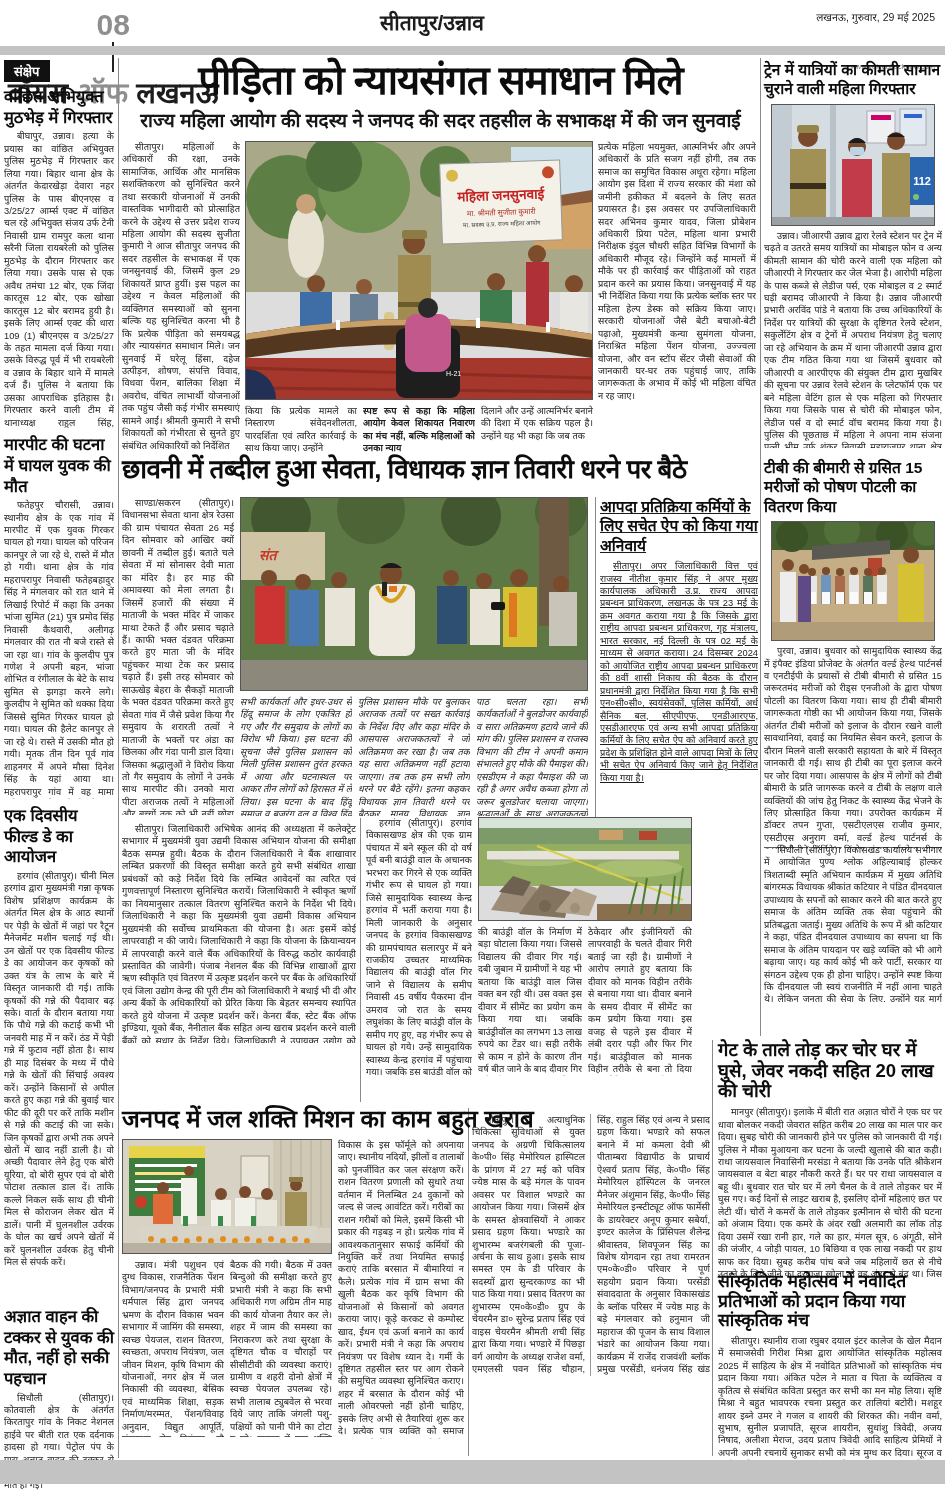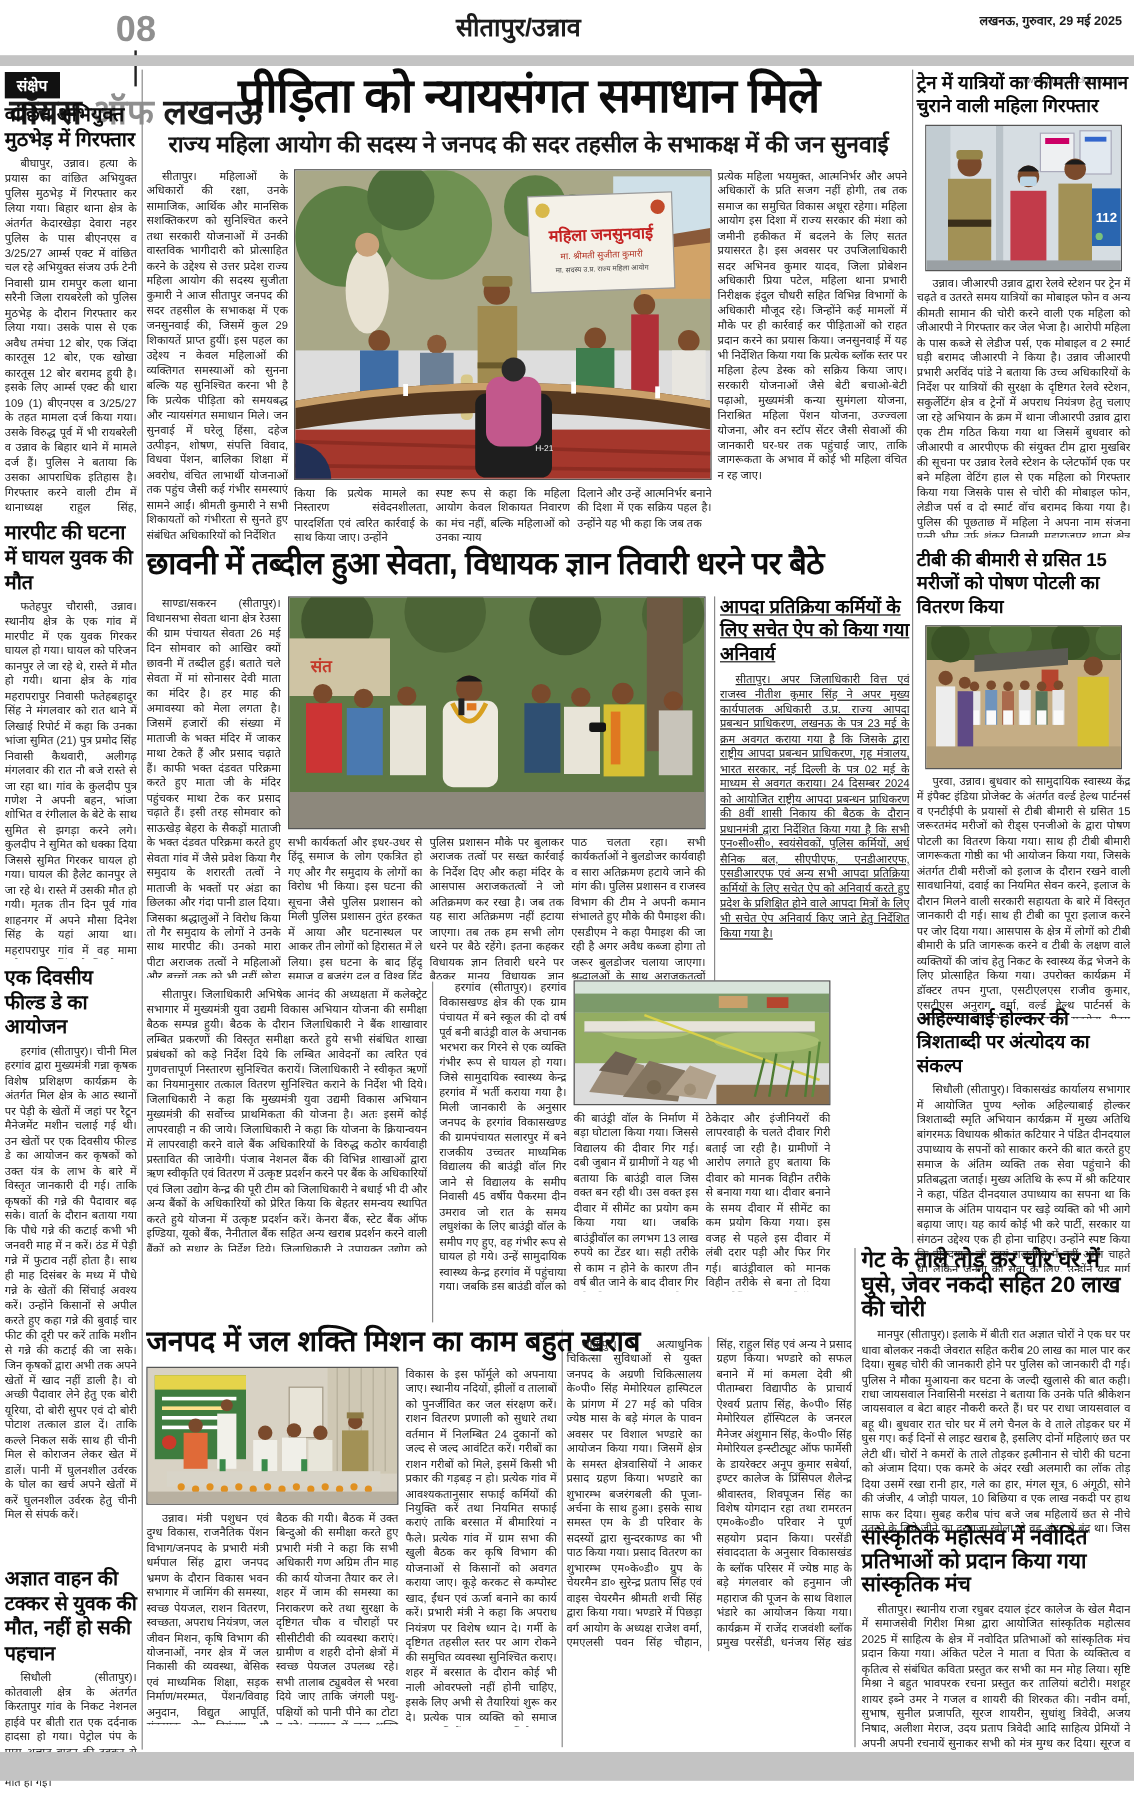--- a/index.html
+++ b/index.html
@@ -20,21 +20,21 @@
   .cols{display:flex;gap:6px;}
   .col{flex:1;}
   .colr{border-right:1px solid #999;padding-right:5px;}
   .photo{display:block;background:#ddd;border:1px solid #555;}
   
   #hdr-num{font-size:30px;font-weight:800;color:#8f8f8f;}
   #hdr-bar1{width:2px;height:30px;background:#222;margin:0 6px;}
   .mast{font-size:29px;font-weight:800;letter-spacing:0px;}
   .mast .g{color:#8f8f8f;}
   #hdr-section{font-size:21px;font-weight:800;}
-  #hdr-date{font-size:10.5px;font-weight:700;text-align:right;}
+  #hdr-date{font-size:10.5px;font-weight:400;text-align:right;}
   #hdr-url{font-size:7.5px;color:#777;text-align:right;margin-top:38px;}
   .graybar{background:#c3c3c3;}
 </style>
 </head>
 <body>
 
 <div id="page">
 
   <div class="abs" style="left:0;top:0;width:945px;height:46px;">
     <div class="abs" style="left:8px;top:8px;display:flex;align-items:center;flex-direction:column;">
@@ -141,21 +141,21 @@
           <path d="M0,226 L346,236" stroke="#8d2c22" stroke-width="3"></path>
           <path d="M0,246 L346,250" stroke="#8d2c22" stroke-width="3"></path>
           <circle cx="0" cy="257" r="30" fill="#223055"></circle>
           <rect x="150" y="186" width="64" height="70" rx="9" fill="#1e1e1e"></rect>
           <rect x="159" y="172" width="46" height="58" rx="12" fill="#c2588c"></rect>
           <circle cx="182" cy="166" r="10" fill="#2a2a2a"></circle>
           <text x="200" y="234" font-size="7" fill="#fff">H-21</text>
         </svg>
         <div class="cols" style="margin-top:5px;">
           <div class="body-txt col" style="height:52px;">किया कि प्रत्येक मामले का निस्तारण संवेदनशीलता, पारदर्शिता एवं त्वरित कार्रवाई के साथ किया जाए। उन्होंने</div>
-          <div class="body-txt col" style="height:52px;">स्पष्ट रूप से कहा कि महिला आयोग केवल शिकायत निवारण का मंच नहीं, बल्कि महिलाओं को उनका न्याय</div>
+          <div class="body-txt col" style="height:52px;font-weight:bold;">स्पष्ट रूप से कहा कि महिला आयोग केवल शिकायत निवारण का मंच नहीं, बल्कि महिलाओं को उनका न्याय</div>
           <div class="body-txt col" style="height:52px;">दिलाने और उन्हें आत्मनिर्भर बनाने की दिशा में एक सक्रिय पहल है। उन्होंने यह भी कहा कि जब तक</div>
         </div>
       </div>
       <div class="body-txt" style="width:158px;height:318px;">प्रत्येक महिला भयमुक्त, आत्मनिर्भर और अपने अधिकारों के प्रति सजग नहीं होगी, तब तक समाज का समुचित विकास अधूरा रहेगा। महिला आयोग इस दिशा में राज्य सरकार की मंशा को जमीनी हकीकत में बदलने के लिए सतत प्रयासरत है। इस अवसर पर उपजिलाधिकारी सदर अभिनव कुमार यादव, जिला प्रोबेशन अधिकारी प्रिया पटेल, महिला थाना प्रभारी निरीक्षक इंदुल चौधरी सहित विभिन्न विभागों के अधिकारी मौजूद रहे। जिन्होंने कई मामलों में मौके पर ही कार्रवाई कर पीड़िताओं को राहत प्रदान करने का प्रयास किया। जनसुनवाई में यह भी निर्देशित किया गया कि प्रत्येक ब्लॉक स्तर पर महिला हेल्प डेस्क को सक्रिय किया जाए। सरकारी योजनाओं जैसे बेटी बचाओ-बेटी पढ़ाओ, मुख्यमंत्री कन्या सुमंगला योजना, निराश्रित महिला पेंशन योजना, उज्ज्वला योजना, और वन स्टॉप सेंटर जैसी सेवाओं की जानकारी घर-घर तक पहुंचाई जाए, ताकि जागरूकता के अभाव में कोई भी महिला वंचित न रह जाए।</div>
     </div>
   </div>
 
   <div class="abs" style="left:764px;top:60px;width:178px;">
     <div class="hl h-md">ट्रेन में यात्रियों का कीमती सामान चुराने वाली महिला गिरफ्तार</div>
     <svg class="photo" width="162" height="120" viewBox="0 0 162 120" style="margin:5px auto 4px auto;">
@@ -226,31 +226,30 @@
       <rect x="26" y="54" width="13" height="48" fill="#5f4a86"></rect>
         <circle cx="32" cy="47" r="5" fill="#7a4a2c"></circle>
       <rect x="126" y="42" width="26" height="62" fill="#d6c033"></rect>
         <circle cx="139" cy="33" r="8" fill="#7a4a2c"></circle>
       <rect x="0" y="100" width="162" height="18" fill="#b09c78"></rect>
     </svg>
     <div class="body-txt ind" style="height:204px;">पुरवा, उन्नाव। बुधवार को सामुदायिक स्वास्थ्य केंद्र में इंपैक्ट इंडिया प्रोजेक्ट के अंतर्गत वर्ल्ड हेल्थ पार्टनर्स व एनटीईपी के प्रयासों से टीबी बीमारी से ग्रसित 15 जरूरतमंद मरीजों को रीड्स एनजीओ के द्वारा पोषण पोटली का वितरण किया गया। साथ ही टीबी बीमारी जागरूकता गोष्ठी का भी आयोजन किया गया, जिसके अंतर्गत टीबी मरीजों को इलाज के दौरान रखने वाली सावधानियां, दवाई का नियमित सेवन करने, इलाज के दौरान मिलने वाली सरकारी सहायता के बारे में विस्तृत जानकारी दी गई। साथ ही टीबी का पूरा इलाज करने पर जोर दिया गया। आसपास के क्षेत्र में लोगों को टीबी बीमारी के प्रति जागरूक करने व टीबी के लक्षण वाले व्यक्तियों की जांच हेतु निकट के स्वास्थ्य केंद्र भेजने के लिए प्रोत्साहित किया गया। उपरोक्त कार्यक्रम में डॉक्टर तपन गुप्ता, एसटीएलएस राजीव कुमार, एसटीएस अनुराग वर्मा, वर्ल्ड हेल्थ पार्टनर्स के कम्युनिटी को-ऑर्डिनेटर संतोष कुमार सक्सेना, रीड्स एनजीओ के अध्यक्ष विमलेश वर्मा आदि उपस्थित रहे।</div>
   </div>
 
   <div class="abs" style="left:764px;top:840px;width:178px;">
-    <div class="hl h-md">अहिल्याबाई होल्कर की त्रिशताब्दी पर अंत्योदय का संकल्प</div>
     <div class="body-txt ind" style="height:158px;margin-top:4px;">सिधौली (सीतापुर)। विकासखंड कार्यालय सभागार में आयोजित पुण्य श्लोक अहिल्याबाई होल्कर त्रिशताब्दी स्मृति अभियान कार्यक्रम में मुख्य अतिथि बांगरमऊ विधायक श्रीकांत कटियार ने पंडित दीनदयाल उपाध्याय के सपनों को साकार करने की बात करते हुए समाज के अंतिम व्यक्ति तक सेवा पहुंचाने की प्रतिबद्धता जताई। मुख्य अतिथि के रूप में श्री कटियार ने कहा, पंडित दीनदयाल उपाध्याय का सपना था कि समाज के अंतिम पायदान पर खड़े व्यक्ति को भी आगे बढ़ाया जाए। यह कार्य कोई भी करे पार्टी, सरकार या संगठन उद्देश्य एक ही होना चाहिए। उन्होंने स्पष्ट किया कि दीनदयाल जी स्वयं राजनीति में नहीं आना चाहते थे। लेकिन जनता की सेवा के लिए, उन्होंने यह मार्ग चुना। जिससे 1950 में भारतीय जनसंघ की स्थापना हुई और बाद में 1980 में भारतीय जनता पार्टी का गठन हुआ। जो आज देश और राज्यों में जिम्मेदारी से कार्य कर रही है। कार्यक्रम के विशिष्ट अतिथि सिधौली विधायक मनीष रावत ने कहा कि प्रदेश सरकार गरीबों और महिलाओं के कल्याण के लिए प्रतिबद्ध है। उन्होंने अहिल्याबाई होल्कर को नारी शक्ति, धर्मपरायणता और प्रशासनिक दक्षता का जीवंत प्रतीक बताया। कार्यक्रम में जिला उपाध्यक्ष करुणाशंकर त्रिपाठी, ब्लॉक प्रमुख रामबक्श रावत, अमरेन्द्र राजपूत, मंडल अध्यक्ष पुष्कर गुप्ता, सोनू शुक्ल, खर्वेश रावत, अनूप श्रीवास्तव, प्रवीण अवस्थी, उपेन्द्र त्रिपाठी, आदित्य नारायण सिंह, देवीदयाल राठौर, दुर्गेश सिंह, राघवेंद्र सिंह, शैलेन्द्र सिंह, रोहित सिंह, रामप्रकाश, शैलेन्द्र सिंह, सुंदर गुप्ता, प्रतीक सिंह सहित बड़ी संख्या में प्रधान, पंच, बीडीसी व अन्य जनप्रतिनिधि उपस्थित रहे।</div>
   </div>
 
   <div class="abs" style="left:122px;top:455px;width:620px;">
     <div class="hl h-xl">छावनी में तब्दील हुआ सेवता, विधायक ज्ञान तिवारी धरने पर बैठे</div>
   </div>
   <div class="abs" style="left:122px;top:497px;width:468px;">
     <div style="display:flex;gap:6px;">
       <div class="body-txt ind" style="width:112px;height:318px;">साण्डा/सकरन (सीतापुर)। विधानसभा सेवता थाना क्षेत्र रेउसा की ग्राम पंचायत सेवता 26 मई दिन सोमवार को आखिर क्यों छावनी में तब्दील हुई। बताते चले सेवता में मां सोनासर देवी माता का मंदिर है। हर माह की अमावस्या को मेला लगता है। जिसमें हजारों की संख्या में माताजी के भक्त मंदिर में जाकर माथा टेकते हैं और प्रसाद चढ़ाते हैं। काफी भक्त दंडवत परिक्रमा करते हुए माता जी के मंदिर पहुंचकर माथा टेक कर प्रसाद चढ़ाते हैं। इसी तरह सोमवार को साऊखेड़ बेहरा के सैकड़ों माताजी के भक्त दंडवत परिक्रमा करते हुए सेवता गांव में जैसे प्रवेश किया गैर समुदाय के शरारती तत्वों ने माताजी के भक्तों पर अंडा का छिलका और गंदा पानी डाल दिया। जिसका श्रद्धालुओं ने विरोध किया तो गैर समुदाय के लोगों ने उनके साथ मारपीट की। उनको मारा पीटा अराजक तत्वों ने महिलाओं और बच्चों तक को भी नहीं छोड़ा और कहा यहां से भाग जाओ नहीं तो एक-एक को मार देंगे। जब इसकी खबर बजरंग दल के कार्यकर्ताओं को हुई तो</div>
-      <div style="width:348px;">
+      <div style="width:348px;font-style:italic;">
         <svg class="photo" width="346" height="192" viewBox="0 0 346 192">
           <rect width="346" height="192" fill="#5e7845"></rect>
           <circle cx="40" cy="20" r="30" fill="#42572f"></circle>
             <circle cx="130" cy="12" r="34" fill="#4c6436"></circle>
           <circle cx="230" cy="18" r="30" fill="#42572f"></circle>
             <circle cx="320" cy="14" r="26" fill="#4c6436"></circle>
           <rect x="298" y="0" width="30" height="128" fill="#6e5943"></rect>
           <rect x="0" y="34" width="84" height="48" fill="#cfc4a4"></rect>
           <text x="18" y="62" font-size="14" font-weight="bold" fill="#c43a2a">संत</text>
 

